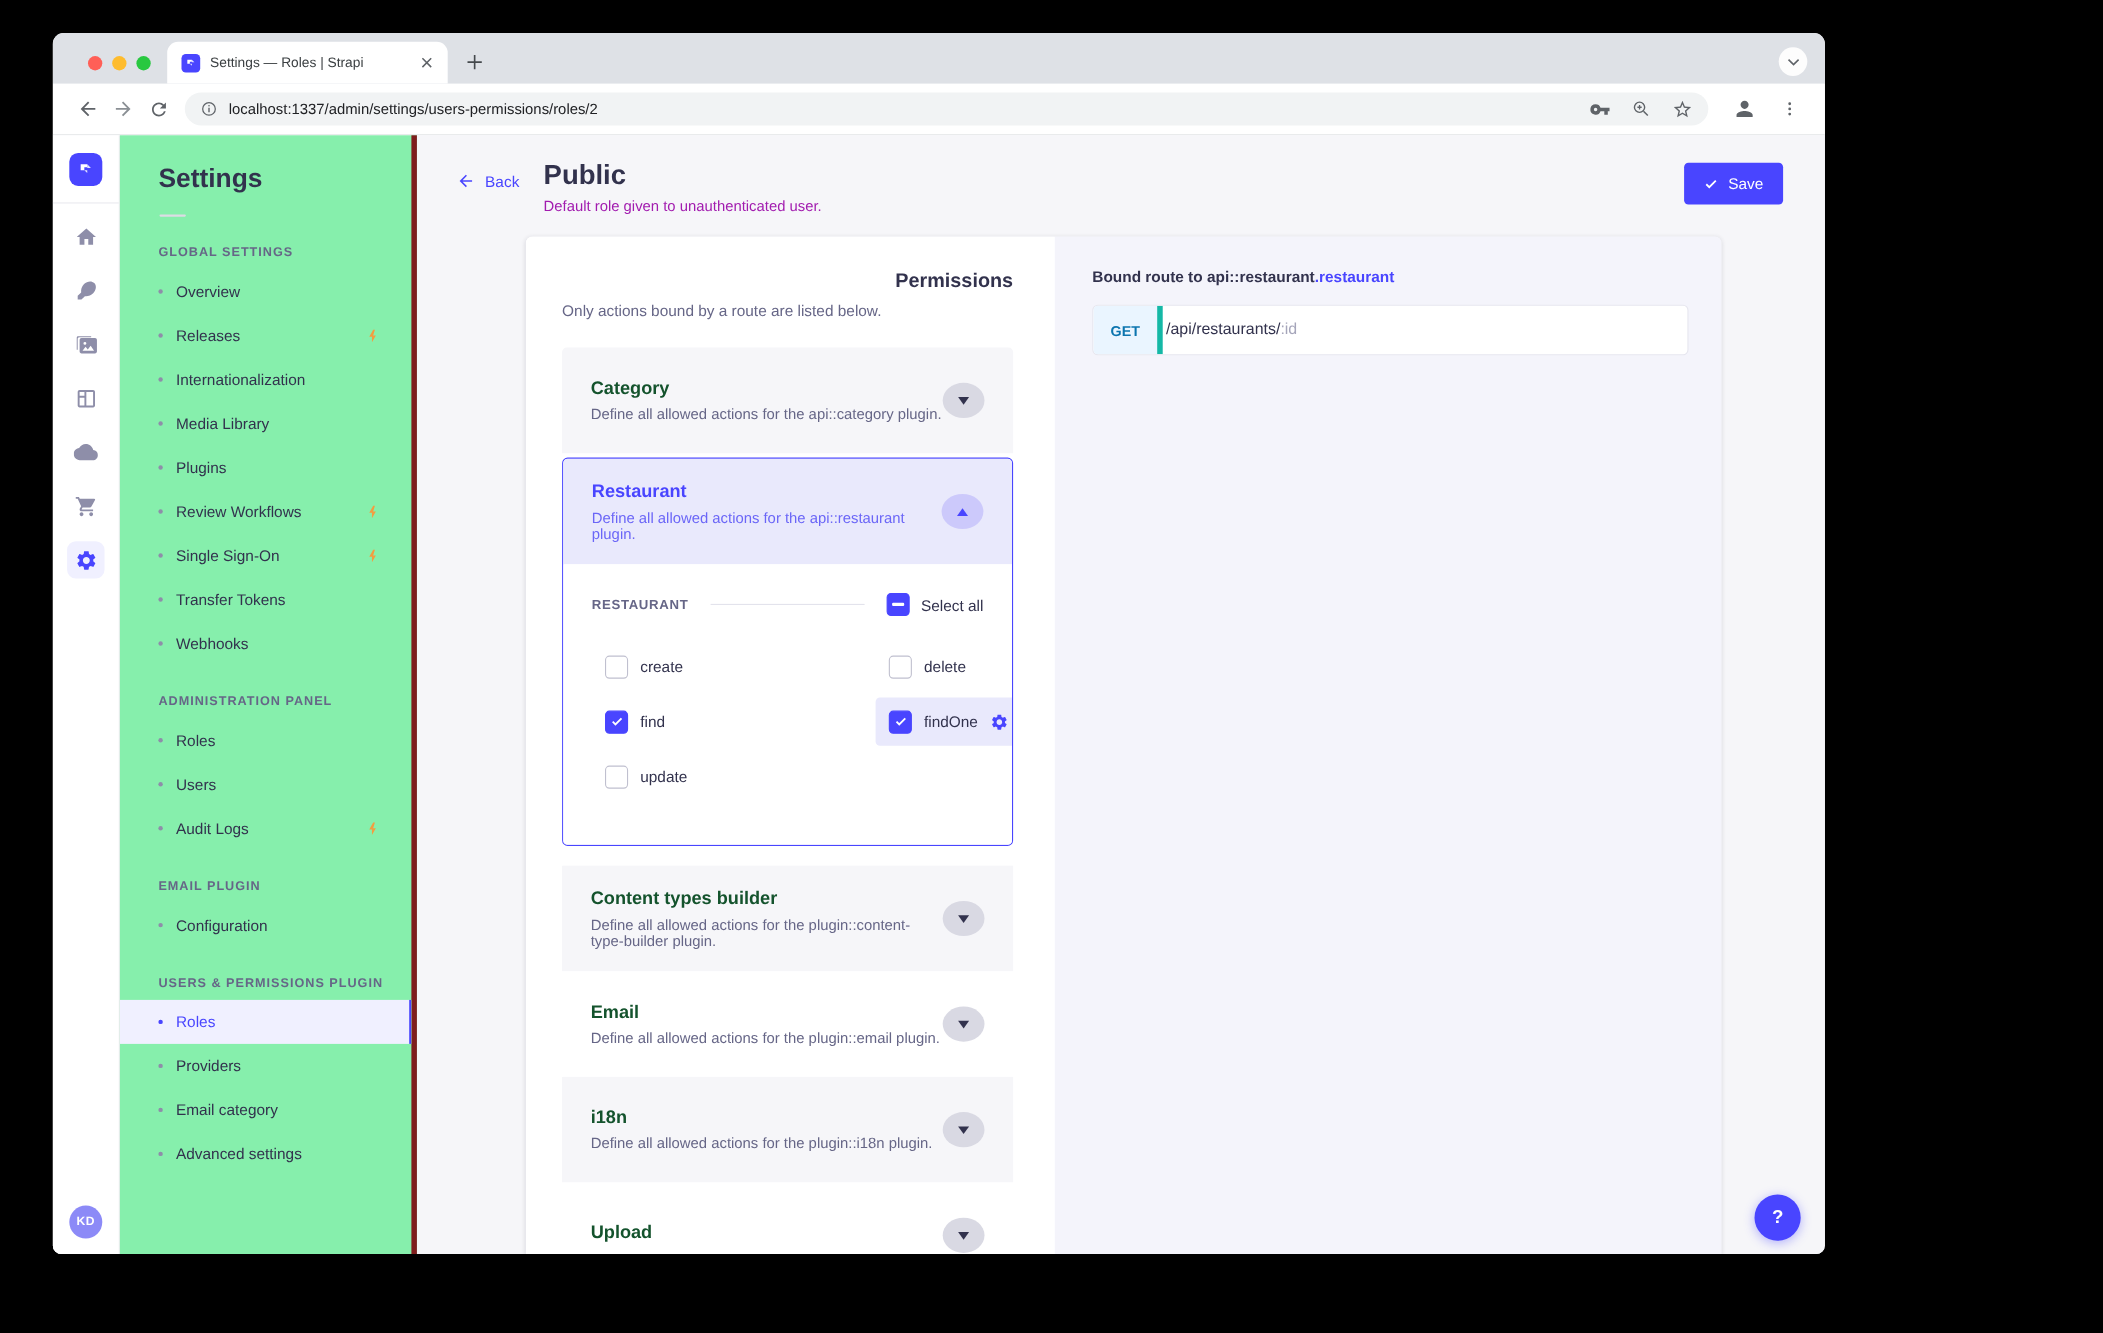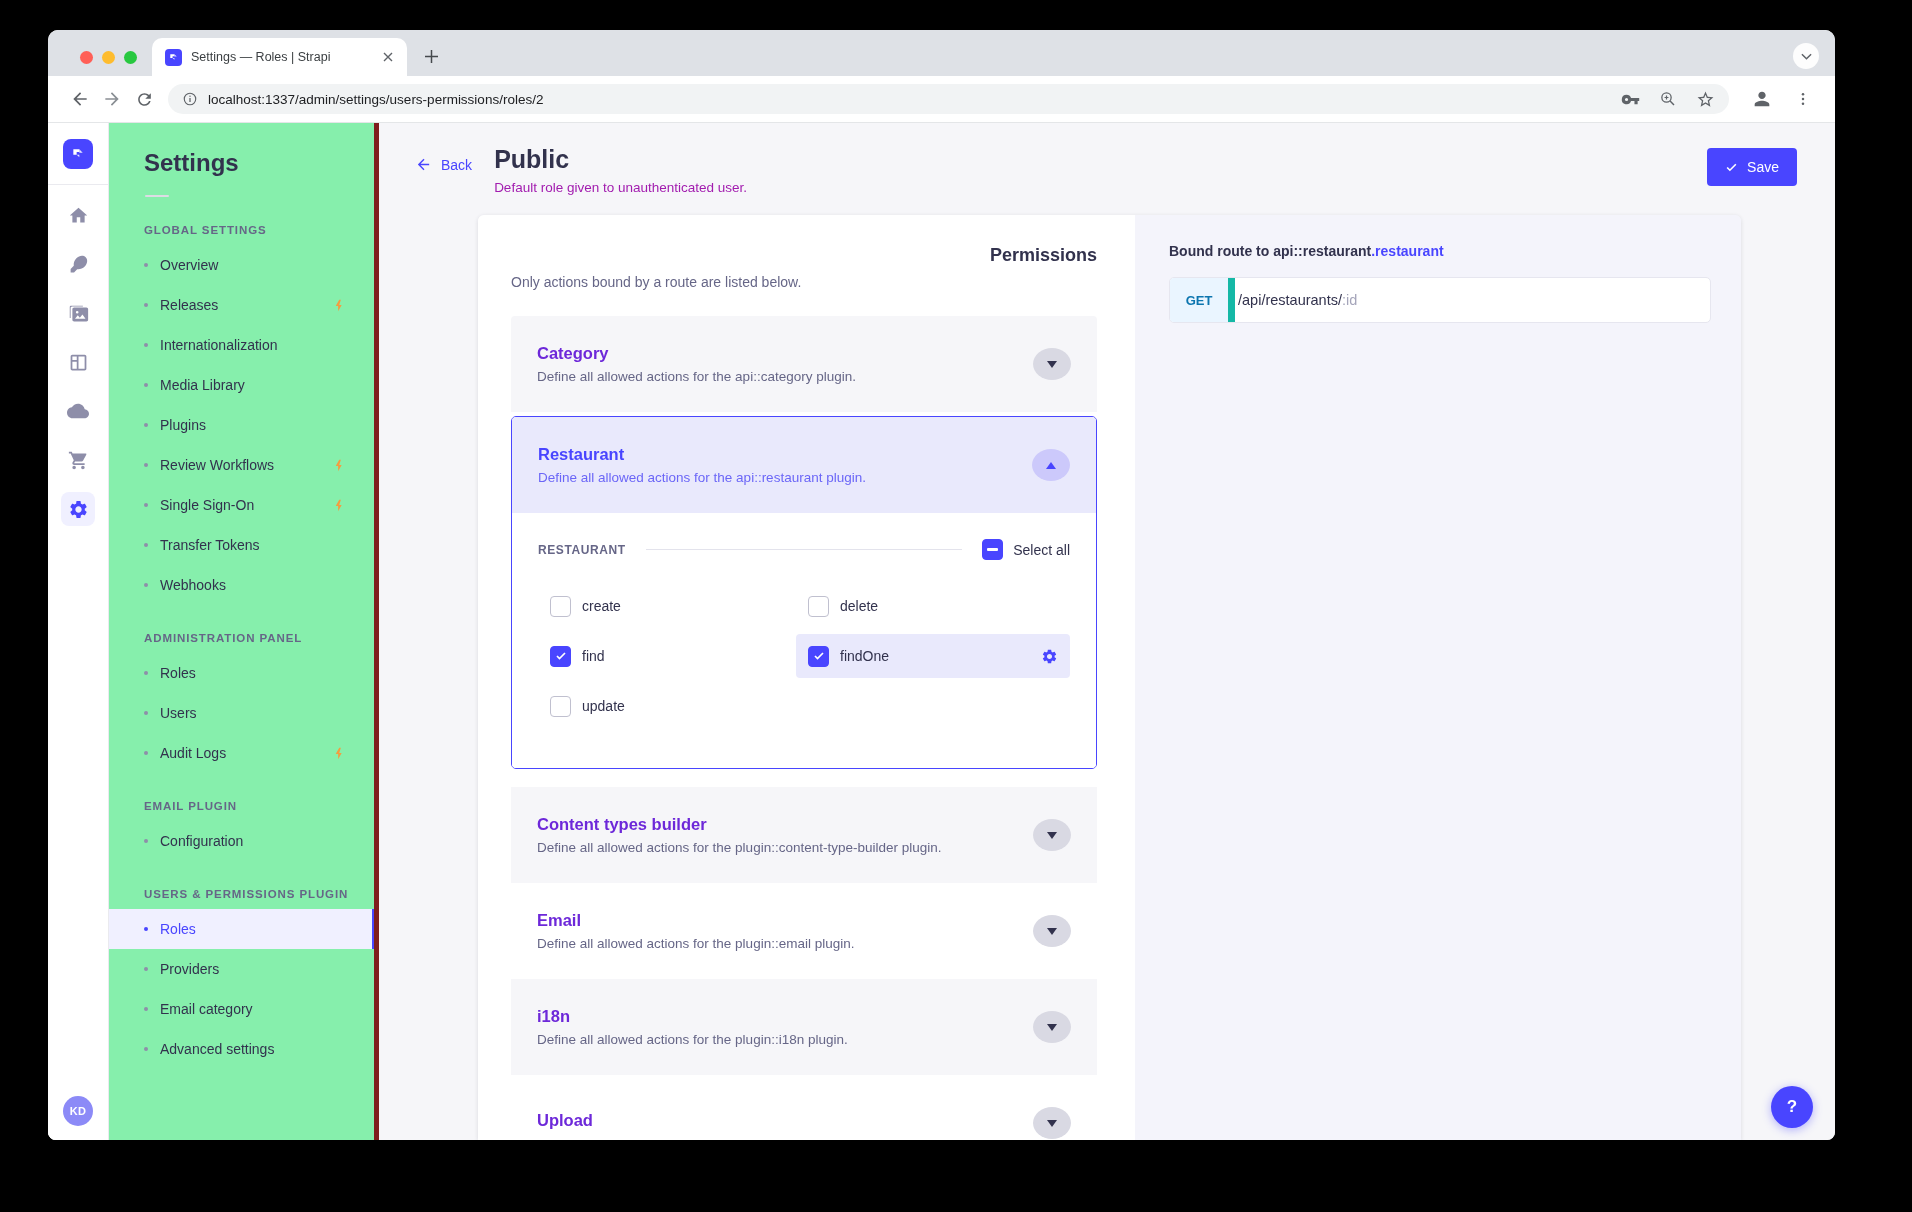--- a/index.html
+++ b/index.html
@@ -1,17 +1,17 @@
 <!DOCTYPE html>
 <html><head>
 <meta charset="utf-8">
 <style>
   html,body{margin:0;padding:0;background:#000;width:1912px;height:1212px;overflow:hidden;
     font-family:"Liberation Sans",sans-serif;-webkit-font-smoothing:antialiased;}
-  .window{position:absolute;left:48px;top:30px;width:1787px;height:1110px;background:#fff;
+  .window{position:absolute;left:48px;top:30px;width:1611px;height:1110px;background:#fff;
     border-radius:10px 10px 8px 8px;overflow:hidden;display:flex;flex-direction:column;
     box-shadow:0 24px 70px rgba(0,0,0,.55);}
   
   .tabstrip{height:46px;background:#dee1e6;position:relative;display:flex;align-items:flex-end;flex:0 0 auto;}
   .traffic{position:absolute;left:32px;top:21px;display:flex;gap:9px;}
   .light{width:13px;height:13px;border-radius:50%;}
   .light.red{background:#ff5f57}.light.yellow{background:#febc2e}.light.green{background:#28c840}
   .tab{margin-left:104px;width:232px;height:38px;background:#fff;border-radius:10px 10px 0 0;
     display:flex;align-items:center;padding:0 10px 0 13px;}
   .favicon{width:17px;height:17px;border-radius:4px;background:#4945ff;display:grid;place-items:center;flex:0 0 auto;}
@@ -64,21 +64,21 @@
     box-shadow:0 1px 4px rgba(33,33,52,.13);overflow:hidden;}
   .perm-col{flex:1;background:#fff;padding:30px 38px 0 33px;min-width:0;}
   .route-col{width:542px;flex:0 0 auto;background:#f4f4fb;padding:28px 30px 0 34px;}
   .perm-h{font-size:18px;font-weight:600;color:#32324d;text-align:right;}
   .perm-sub{font-size:14px;color:#666687;margin-top:8px;}
   .acc-stack{margin-top:26px;}
   .acc{display:flex;align-items:center;padding:0 26px;height:96px;cursor:pointer;}
   .acc.gray{background:#f6f6f9;}
   .acc.white{background:#fff;}
   .acc-stack > .acc:first-child{border-radius:4px 4px 0 0;}
-  .acc-title{font-size:16.5px;font-weight:600;color:#6d28d9;}
+  .acc-title{font-size:16.5px;font-weight:600;color:#14532d;}
   .acc-desc{font-size:13.5px;color:#666687;margin-top:6px;}
   .acc-btn{margin-left:auto;width:38px;height:32px;border-radius:50%;background:#d9d9e3;
     display:grid;place-items:center;border:none;cursor:pointer;flex:0 0 auto;}
   .tri-down{width:0;height:0;border-left:5.5px solid transparent;border-right:5.5px solid transparent;
     border-top:7px solid #32324d;}
   .tri-up{width:0;height:0;border-left:5.5px solid transparent;border-right:5.5px solid transparent;
     border-bottom:7px solid #4945ff;}
   .acc-expanded{border:1px solid #4945ff;border-radius:5px;margin:4px 0 18px;background:#fff;overflow:hidden;}
   .acc-expanded .acc.exp-head{background:#e9e9fc;}
   .acc-expanded .acc-title{color:#4945ff;}
@@ -97,21 +97,21 @@
   .action{display:flex;align-items:center;gap:11px;height:44px;padding:0 12px;font-size:14px;
     color:#32324d;border-radius:4px;}
   .action.hl{background:#e9e9fc;}
   .action .gear{margin-left:auto;color:#4945ff;display:grid;place-items:center;cursor:pointer;}
   
   .route-title{font-size:14px;font-weight:600;color:#32324d;}
   .route-title .hl{color:#4945ff;}
   .route-box{margin-top:18px;height:44px;background:#fff;border:1px solid #e6e6ef;border-radius:5px;
     display:flex;align-items:stretch;overflow:hidden;}
   .method{width:58px;background:#eaf5ff;color:#0c75af;font-weight:700;font-size:13px;
-    display:grid;place-items:center;border-right:7px solid #14b8a6;flex:0 0 auto;}
+    display:grid;place-items:center;border-right:5px solid #14b8a6;flex:0 0 auto;}
   .route-path{display:flex;align-items:center;padding-left:3px;font-size:14.5px;color:#32324d;}
   .route-param{color:#a5a5ba;}
   .help-fab{position:absolute;right:22px;bottom:12px;width:42px;height:42px;border-radius:50%;
     background:#4945ff;color:#fff;display:grid;place-items:center;font-size:17px;font-weight:700;
     box-shadow:0 2px 10px rgba(73,69,255,.4);cursor:pointer;}
   svg{display:block;}
 </style>
 </head>
 <body>
 

